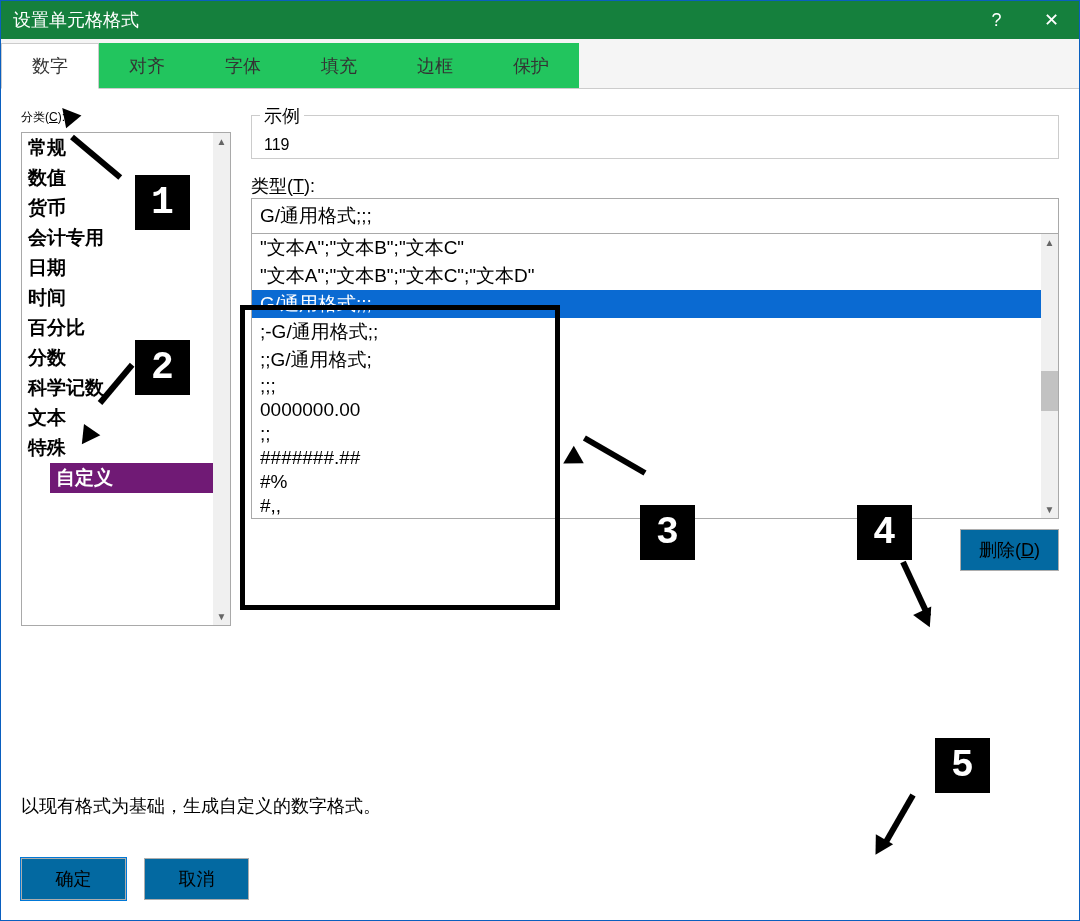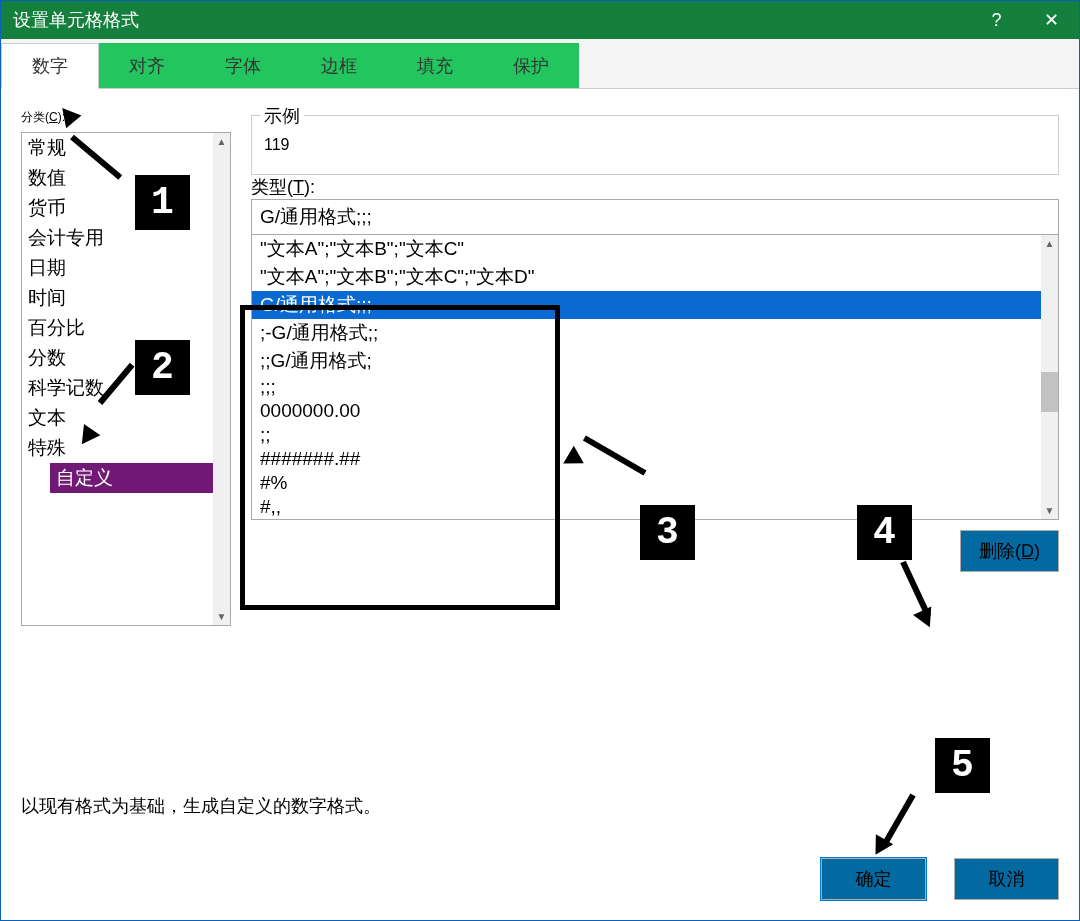--- a/index.html
+++ b/index.html
@@ -9,42 +9,42 @@
     .titlebar-buttons { display: flex; height: 100%; }
     .titlebar-btn { width: 55px; height: 100%; display: flex; align-items: center; justify-content: center; font-size: 18px; color: #fff; }
     .tabs { display: flex; border-bottom: 1px solid #ccc; background: #f5f5f5; padding-top: 4px; }
     .tab { padding: 10px 30px; font-size: 18px; color: #333; cursor: pointer; background: #22c55e; border-top: 1px solid transparent; }
     .tab.active { background: #fff; border: 1px solid #ccc; border-bottom: 1px solid #fff; margin-bottom: -1px; }
     .content { flex: 1; padding: 20px; display: flex; flex-direction: column; position: relative; }
     .topsection { display: flex; flex: 1; }
     .category-col { width: 210px; display: flex; flex-direction: column; }
     .category-label { font-size: 12px; margin-bottom: 6px; }
     .listbox { border: 1px solid #a9a9a9; flex: 1; display: flex; max-height: 494px; }
-    .list-items { flex: 1; }
+    .list-items { flex: 1; font-weight: bold; }
     .list-item { padding: 2px 6px; font-size: 19px; cursor: pointer; }
     .list-item.selected { background: #701a75; color: #fff; margin-left: 28px; }
     .scrollbar { width: 17px; background: #f0f0f0; display:flex; flex-direction:column; justify-content:space-between; }
     .scroll-arrow { height:17px; display:flex; align-items:center; justify-content:center; font-size:10px; color:#666; }
     .right-col { flex: 1; padding-left: 20px; display: flex; flex-direction: column; }
-    .sample-box { border: 1px solid #ccc; padding: 10px 12px 20px 12px; position: relative; margin-top: 6px; }
+    .sample-box { border: 1px solid #ccc; padding: 10px 12px 4px 12px; position: relative; margin-bottom: 15px; margin-top: 6px; }
     .sample-title { position: absolute; top: -12px; left: 8px; background: #fff; padding: 0 4px; font-size: 18px; }
     .sample-val { font-size: 16px; margin-top: 10px; }
     .type-label { font-size: 18px; margin-bottom: 0; }
     .type-input { border: 1px solid #a9a9a9; padding: 4px 8px; font-size: 19px; width: 100%; display:block; background:#fff; }
     .type-list-wrap { display: flex; margin-top: 0px; border: 1px solid #a9a9a9; border-top:none; }
     .type-list { flex: 1; max-height: 292px; overflow: hidden; }
     .type-item { padding: 1px 8px; font-size: 19px; cursor: pointer; white-space: nowrap; }
     .type-item.selected { background: #0a6ad2; color: #fff; }
     .scrollbar2 { width: 17px; background: #f0f0f0; display:flex; flex-direction:column; }
     .thumb { height: 40px; background: #c2c2c2; margin-top: 120px; }
     .delete-row { display: flex; justify-content: flex-end; margin-top: 10px; }
     .btn { border: 1px solid #adadad; background: #0369a1; padding: 8px 18px; font-size: 18px; cursor: pointer; }
     .btn.primary-border { outline: 1px solid #0078d7; }
     .hint { font-size: 18px; margin-top: 30px; }
-    .footer { display: flex; justify-content: flex-end; padding: 20px; gap: 28px; }
+    .footer { display: flex; padding: 20px; gap: 18px; }
     .footer .btn { width: 105px; text-align: center; }
     
     .marker { position: absolute; background: #000; color: #fff; width: 55px; height: 55px; display:flex; align-items:center; justify-content:center; font-family: "Courier New", monospace; font-size: 38px; font-weight:bold; z-index: 50; }
     .arrow-line { position:absolute; background:#000; z-index:49; }
     .arrow-head { position:absolute; width:0; height:0; z-index:49; }
     .underline-char { text-decoration: underline; }
     .annot-box { position:absolute; border: 5px solid #000; z-index:48; pointer-events:none; }
   </style>
 </head>
 <body>
@@ -55,22 +55,22 @@
     <div class="titlebar-buttons">
       <div class="titlebar-btn">?</div>
       <div class="titlebar-btn">✕</div>
     </div>
   </div>
 
   <div class="tabs">
     <div class="tab active">数字</div>
     <div class="tab">对齐</div>
     <div class="tab">字体</div>
+    <div class="tab">填充</div>
     <div class="tab">边框</div>
-    <div class="tab">填充</div>
     <div class="tab">保护</div>
   </div>
 
   <div class="content">
     <div class="topsection">
       <div class="category-col">
         <div class="category-label">
           <span>分类(</span><span class="underline-char">C</span><span>):</span>
         </div>
         <div class="listbox">

